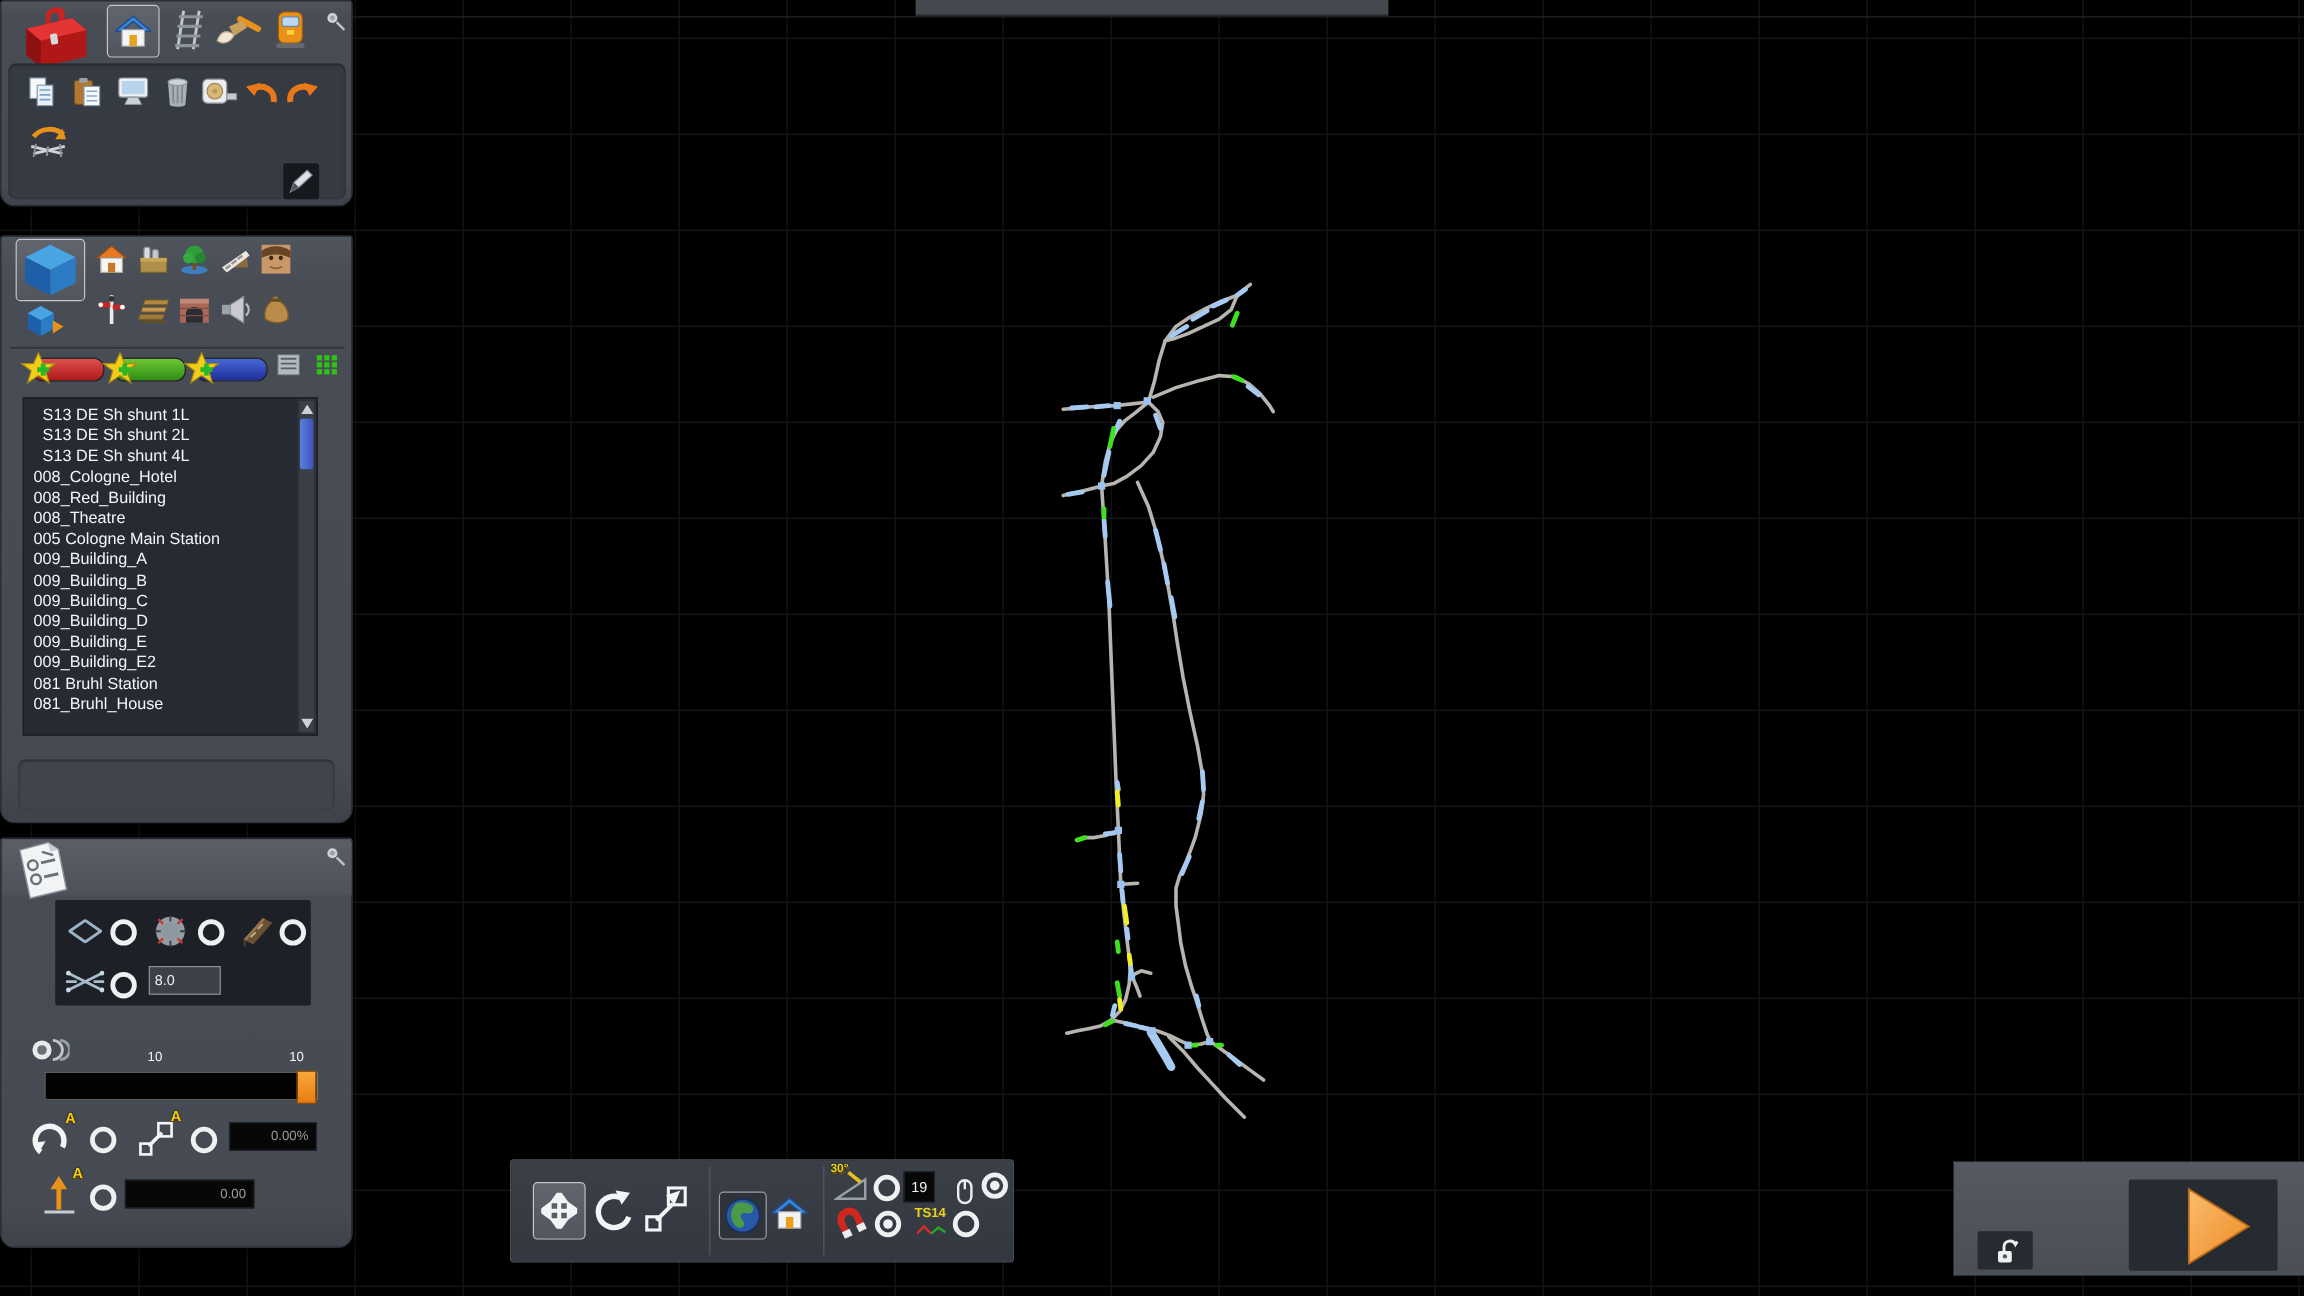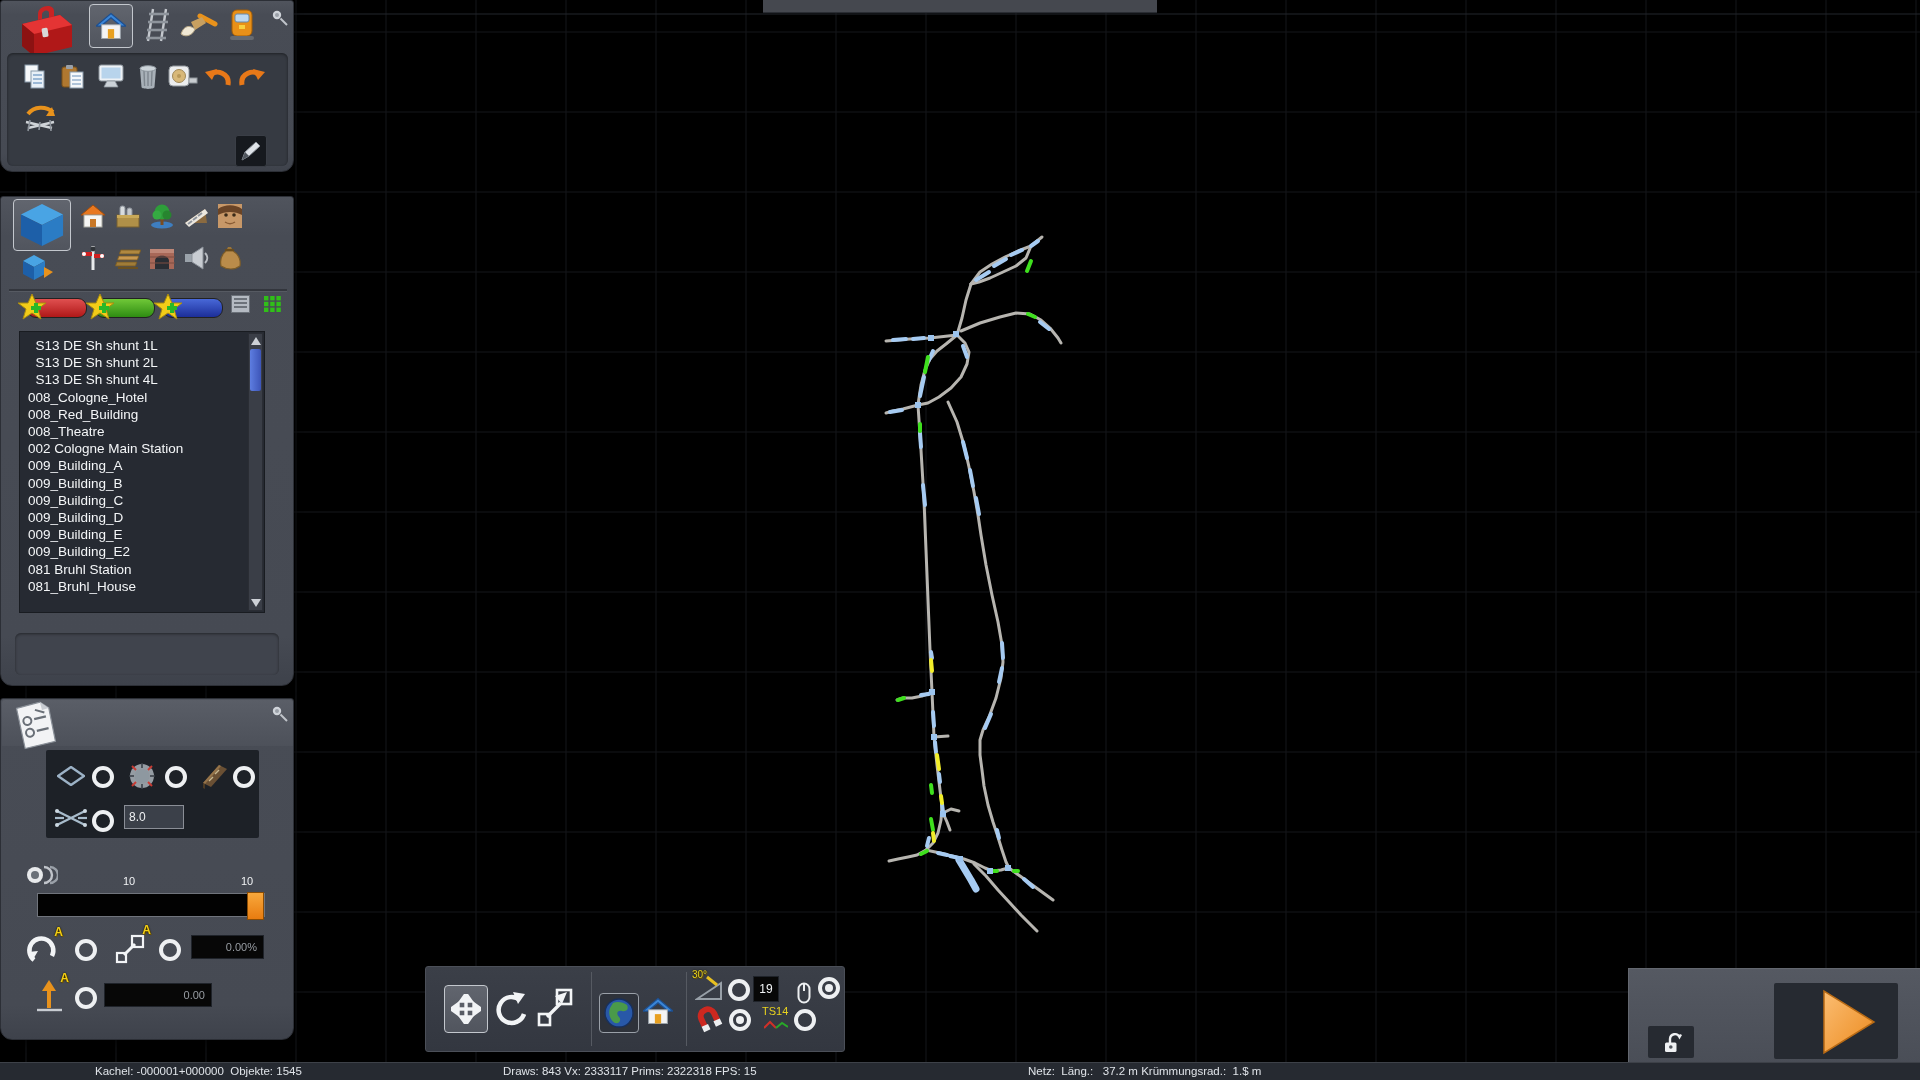--- a/index.html
+++ b/index.html
@@ -19,21 +19,21 @@
   .blackfield{position:absolute;background:#070707;border:1px solid #1f232a;color:#989da3;font-size:11px;
               display:flex;align-items:center;justify-content:flex-end;padding:0 6px;box-sizing:border-box;text-align:right;}
   .listbox{position:absolute;background:#262a32;border:1px solid #191c21;box-sizing:border-box;overflow:hidden;}
   .list-item{white-space:pre;font-size:13.5px;line-height:17.2px;color:#f4f6f8;padding-left:8px;}
   .scrollbar{position:absolute;width:15px;background:#3a3e47;border:1px solid #2a2d34;box-sizing:border-box;}
   .scroll-arrow{position:absolute;left:2px;width:0;height:0;border-left:5px solid transparent;border-right:5px solid transparent;}
   .thumb{position:absolute;left:1px;width:11px;background:linear-gradient(90deg,#5d7de0,#3d55b8);border-radius:2px;}
   .starbar{position:absolute;height:18px;border-radius:9px;border:1px solid #222;}
   .vsep{position:absolute;top:5px;bottom:5px;width:1px;background:#565a62;}
   .badgeA{position:absolute;color:#f5d012;background:rgba(0,0,0,0);font-weight:bold;font-size:12px;text-shadow:0 0 2px #000,1px 1px 0 #7a5c00;}
-  .yellow-label{color:#e8d21e;font-weight:normal;}
+  .yellow-label{color:#e8d21e;font-weight:bold;}
   .statusbar{position:absolute;left:0;top:1062px;width:1920px;height:18px;background:#262a31;border-top:1px solid #3d4148;}
   .status-text{position:absolute;top:2px;font-size:11.5px;color:#dfe3e8;white-space:pre;}
   .groove{position:absolute;height:2px;background:#33363d;border-bottom:1px solid #565a62;}
 </style>
 </head>
 <body>
 
 <div id="root">
 
   <svg id="map-svg" width="1920" height="1080">
@@ -452,21 +452,21 @@
     </span>
 
     <div class="listbox" style="left:18px;top:134px;width:246px;height:282px;">
       <div style="position:absolute;left:0;top:5px;width:246px;">
           <div class="list-item">  S13 DE Sh shunt 1L</div>
           <div class="list-item">  S13 DE Sh shunt 2L</div>
           <div class="list-item">  S13 DE Sh shunt 4L</div>
           <div class="list-item">008_Cologne_Hotel</div>
           <div class="list-item">008_Red_Building</div>
           <div class="list-item">008_Theatre</div>
-          <div class="list-item">002 Cologne Main Station</div>
+          <div class="list-item">005 Cologne Main Station</div>
           <div class="list-item">009_Building_A</div>
           <div class="list-item">009_Building_B</div>
           <div class="list-item">009_Building_C</div>
           <div class="list-item">009_Building_D</div>
           <div class="list-item">009_Building_E</div>
           <div class="list-item">009_Building_E2</div>
           <div class="list-item">081 Bruhl Station</div>
           <div class="list-item">081_Bruhl_House</div>
         </div>
       <div class="scrollbar" style="right:1px;top:1px;height:278px;">
@@ -693,19 +693,14 @@
             <linearGradient id="og" x1="0" y1="0" x2="1" y2="1">
           <stop offset="0" stop-color="#fbbd72"></stop>
               <stop offset="1" stop-color="#ec8a1e"></stop>
         </linearGradient>
           </defs>
         <polygon points="2,2 2,64 52,33" fill="url(#og)" stroke="#b86a14" stroke-width="1.5"></polygon>
       </svg>
     </div>
   </div>
 
-  <div class="statusbar">
-    <span class="status-text" style="left:95px;">Kachel: -000001+000000  Objekte: 1545</span>
-    <span class="status-text" style="left:503px;">Draws: 843 Vx: 2333117 Prims: 2322318 FPS: 15</span>
-    <span class="status-text" style="left:1028px;">Netz:  Läng.:   37.2 m Krümmungsrad.:  1.$ m</span>
-  </div>
 
 </div>
 
 </body></html>

